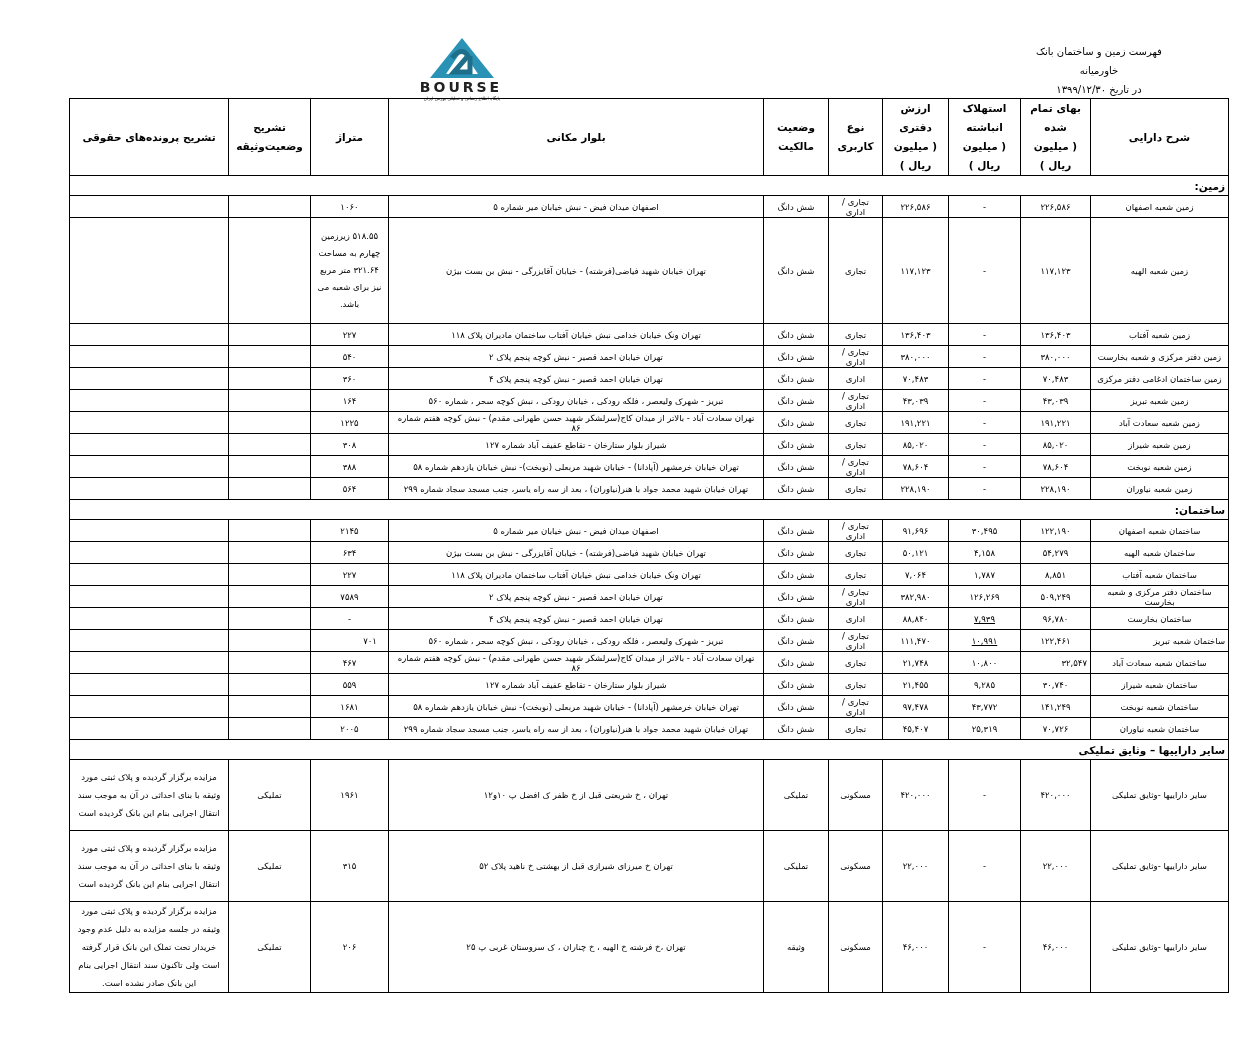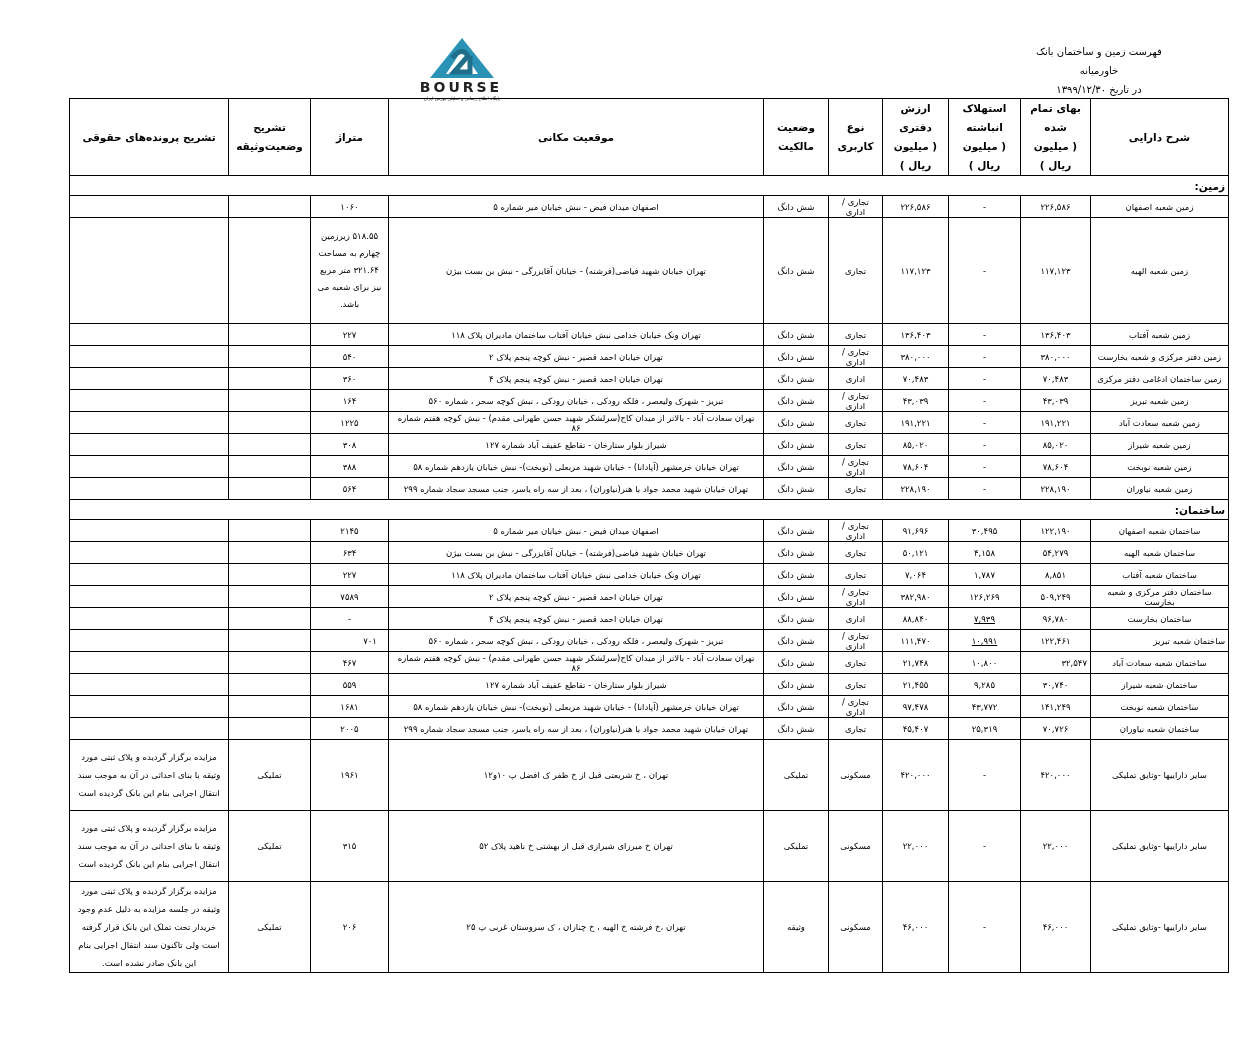--- a/index.html
+++ b/index.html
@@ -61,21 +61,21 @@
       <col style="width:159px">
   </colgroup>
   <thead>
     <tr>
       <th><span>شرح دارایی</span></th>
       <th><span>بهای تمام شده</span><br><span>( میلیون ریال )</span></th>
       <th><span>استهلاک انباشته</span><br><span>( میلیون ریال )</span></th>
       <th><span>ارزش دفتری</span><br><span>( میلیون ریال )</span></th>
       <th><span>نوع کاربری</span></th>
       <th><span>وضعیت مالکیت</span></th>
-      <th><span>موقعیت مکانی</span></th>
+      <th><span>بلوار مکانی</span></th>
       <th><span>متراژ</span></th>
       <th><span>تشریح وضعیت‌وثیقه</span></th>
       <th><span>تشریح پرونده‌های حقوقی</span></th>
     </tr>
   </thead>
   <tbody id="tbody">
       <tr class="sec">
         <td colspan="10">زمین:</td>
       </tr>
       <tr class="r">
@@ -314,20 +314,23 @@
         <td class="num" style="height: 21px;">۷۰,۷۲۶</td>
         <td class="num" style="height: 21px;">۲۵,۳۱۹</td>
         <td class="num" style="height: 21px;">۴۵,۴۰۷</td>
         <td style="height: 21px;">تجاری</td>
         <td style="height: 21px;">شش دانگ</td>
         <td class="loc" style="height: 21px;">تهران خیابان شهید محمد جواد با هنر(نیاوران) ، بعد از سه راه یاسر، جنب مسجد سجاد شماره ۲۹۹</td>
         <td style="height: 21px;">۲۰۰۵</td>
         <td style="height: 21px;"></td>
         <td class="legal" style="height: 21px;"></td>
       </tr>
+      <tr class="sec">
+        <td colspan="10">سایر داراییها – وثایق تملیکی</td>
+      </tr>
       <tr class="r">
         <td style="height: 70px;">سایر داراییها -وثایق تملیکی</td>
         <td class="num" style="height: 70px;">۴۲۰,۰۰۰</td>
         <td class="num" style="height: 70px;">-</td>
         <td class="num" style="height: 70px;">۴۲۰,۰۰۰</td>
         <td style="height: 70px;">مسکونی</td>
         <td style="height: 70px;">تملیکی</td>
         <td class="loc" style="height: 70px;">تهران ، خ شریعتی قبل از خ ظفر ک افضل پ ۱۰و۱۲</td>
         <td style="height: 70px;">۱۹۶۱</td>
         <td style="height: 70px;">تملیکی</td>

